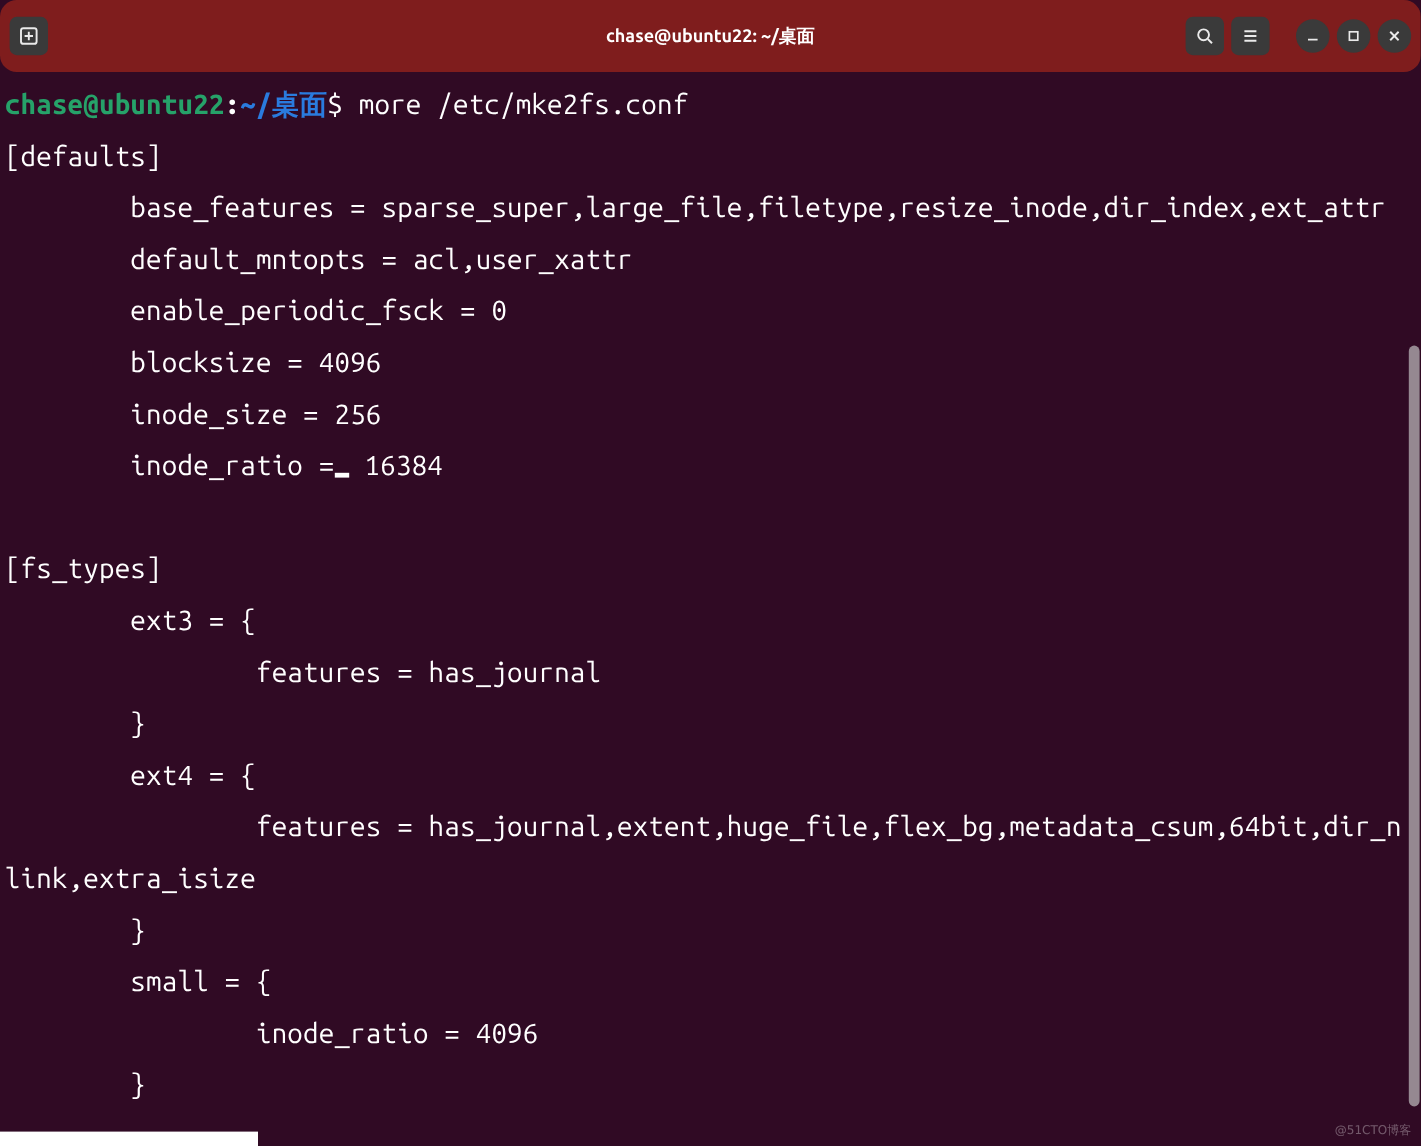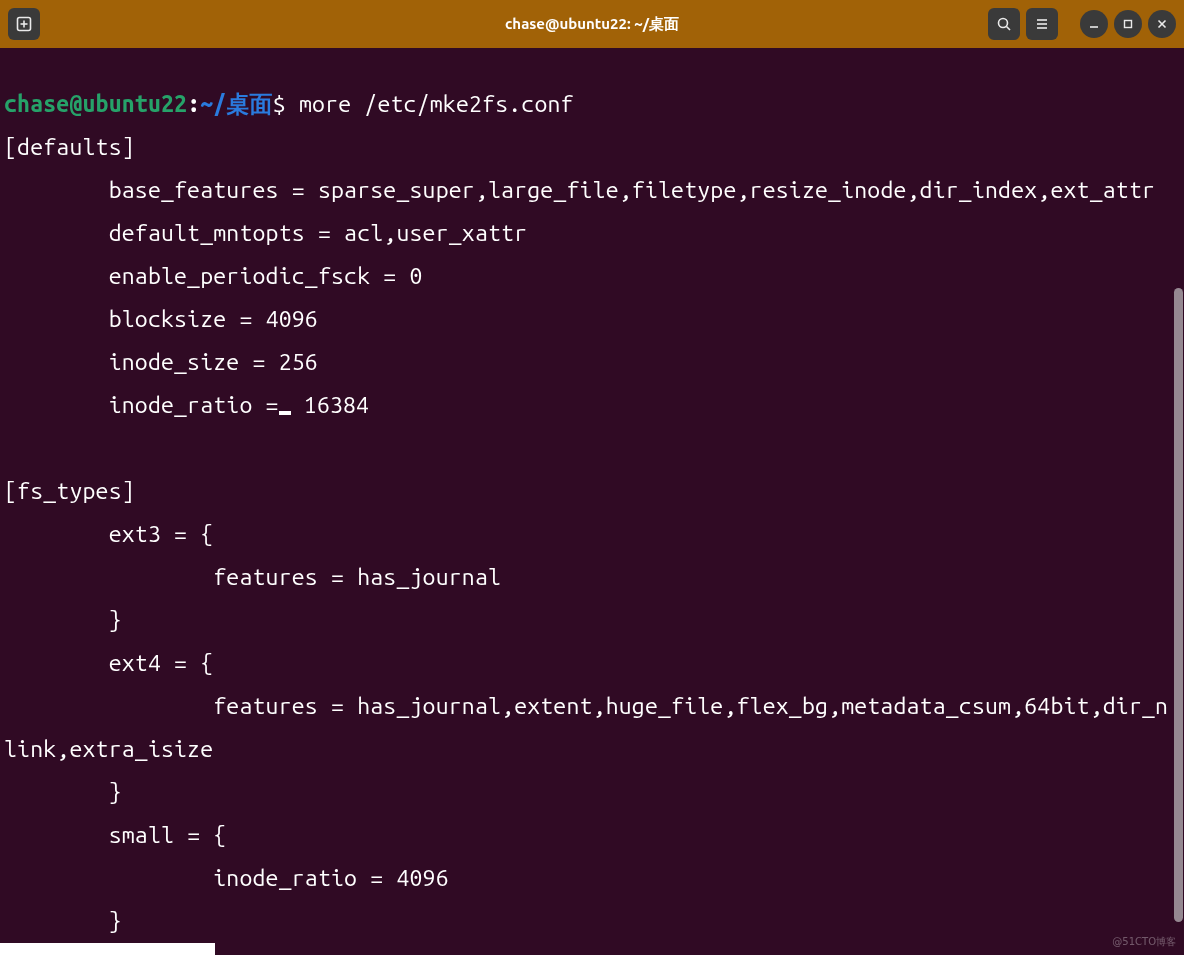--- a/index.html
+++ b/index.html
@@ -6,27 +6,28 @@
     margin: 0;
     padding: 0;
     width: 1184px;
     height: 955px;
     background: #300a24;
     font-family: "Ubuntu Mono", "DejaVu Sans Mono", "Consolas", monospace;
     overflow: hidden;
     color: #ffffff;
   }
   .titlebar {
-    height: 48px;
-    background: #a16207;
+    height: 60px;
+    background: #7f1d1d;
     display: flex;
     align-items: center;
     justify-content: space-between;
     padding: 0 8px;
     position: relative;
+    border-radius: 14px;
   }
   .titlebar-left {
     display: flex;
     align-items: center;
   }
   .titlebar-center {
     position: absolute;
     left: 0;
     right: 0;
     text-align: center;
@@ -61,21 +62,20 @@
     background: #3a3a3a;
   }
   .tb-btn svg { display: block; }
   .terminal {
     padding: 6px 4px 0 4px;
     font-size: 23px;
     line-height: 43px;
     white-space: pre-wrap;
     word-break: break-all;
     letter-spacing: 0.2px;
-    margin-top: 28px;
   }
   .prompt-user { color: #26a269; font-weight: bold; }
   .prompt-sep  { color: #ffffff; font-weight: bold; }
   .prompt-path { color: #2a7bde; font-weight: bold; }
   .prompt-doll { color: #ffffff; }
   .cmd { color: #ffffff; }
   .output { color: #ffffff; }
   .cursor {
     display: inline-block;
     width: 12px;

